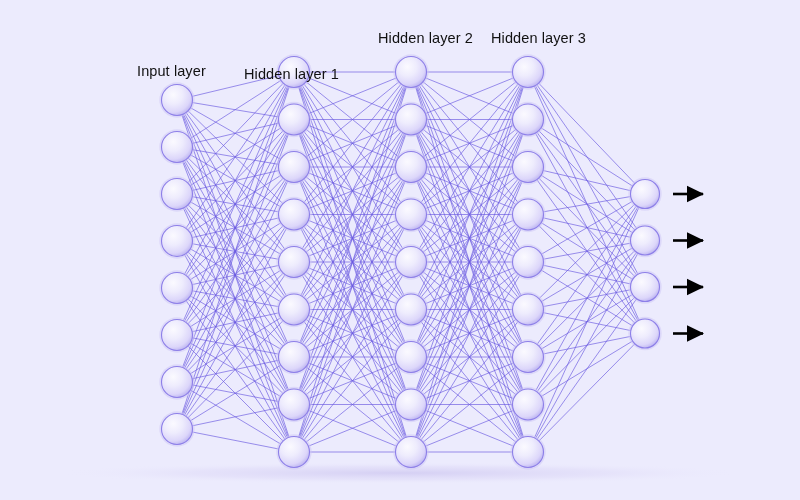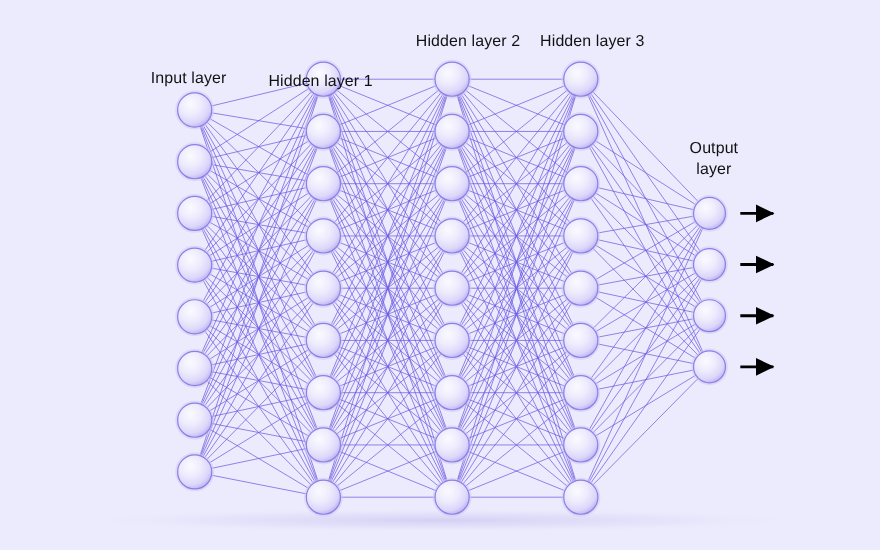--- a/index.html
+++ b/index.html
@@ -428,17 +428,13 @@
   </svg>
 
   <div class="layer-label" style="left:137px; top:46px;margin-top:16px;">Input layer</div>
 
   <div class="layer-label" style="left:244px; top:29px;margin-top:36px;">Hidden layer 1</div>
 
   <div class="layer-label" style="left:378px; top:29px;">Hidden layer 2</div>
 
   <div class="layer-label" style="left:491px; top:29px;">Hidden layer 3</div>
 
-  <div class="layer-label wrapped" style="left:614px; top:126px;">
-    <span>Output</span><br>
-    <span>layer</span>
-  </div>
 </div>
 
 </body></html>

